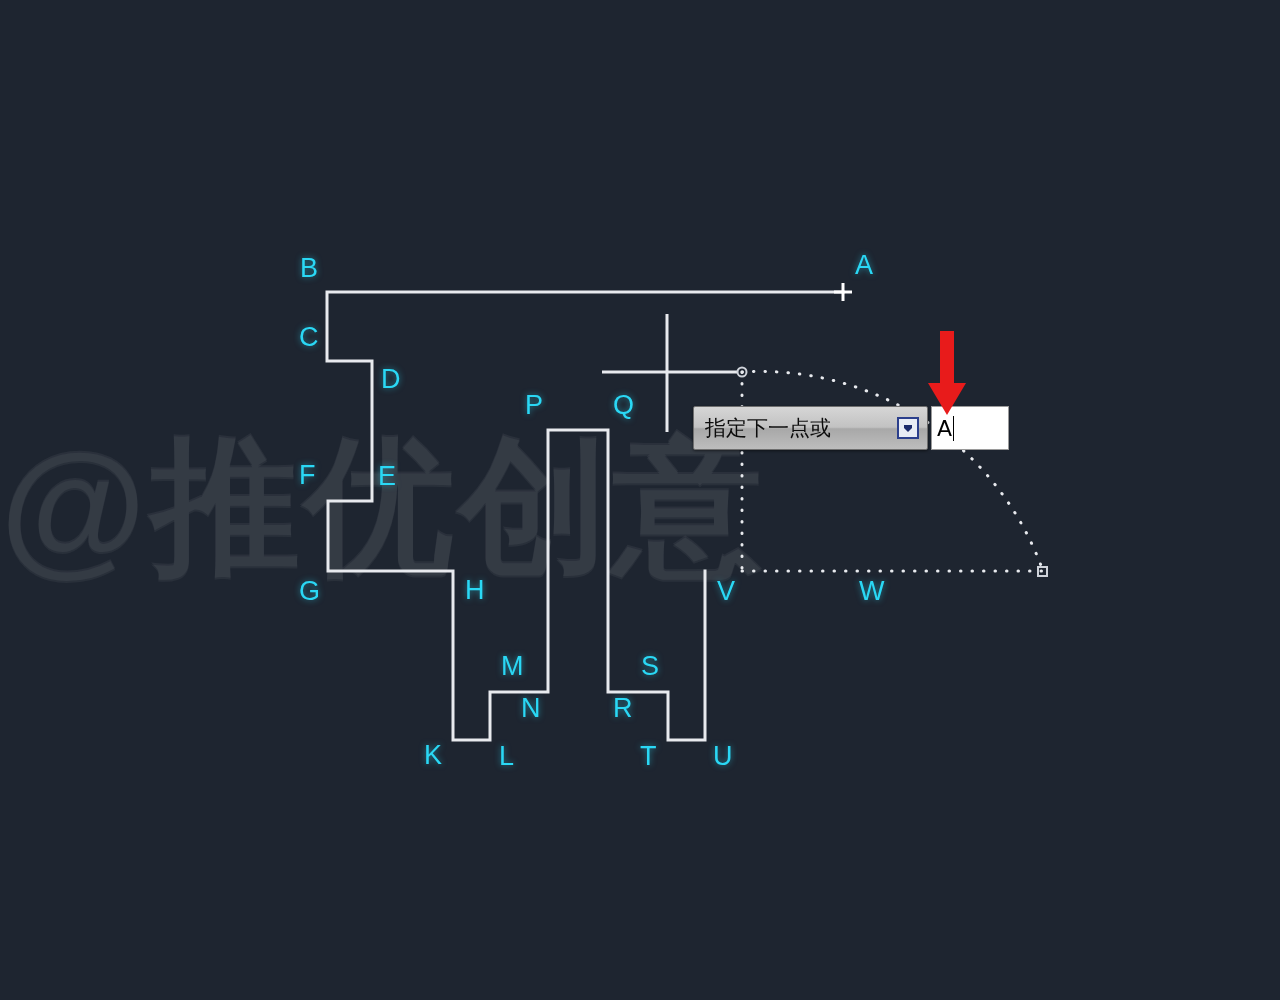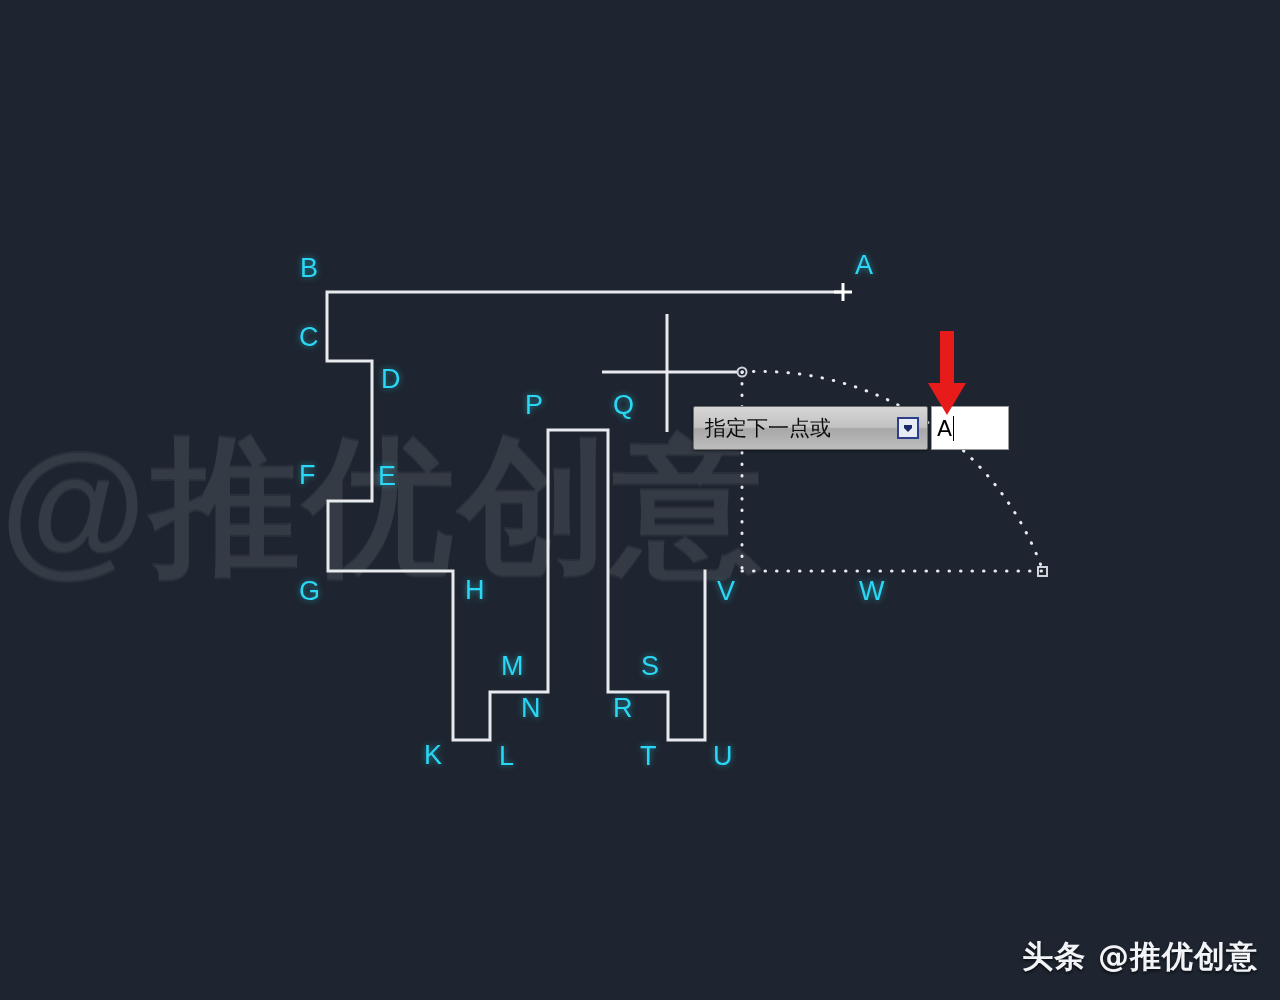--- a/index.html
+++ b/index.html
@@ -201,15 +201,14 @@
 
   <div id="dyn-input">
     <span id="dyn-input-value">A</span>
       <span id="dyn-caret"></span>
   </div>
 
   <svg id="red-arrow" viewBox="0 0 44 86" xmlns="http://www.w3.org/2000/svg">
     <path d="M15 0 L29 0 L29 52 L41 52 L22 84 L3 52 L15 52 Z" fill="#e81b1b"></path>
   </svg>
 
-  <div id="brand">头条 @推优创意</div>
 
 </div>
 
 </body></html>

